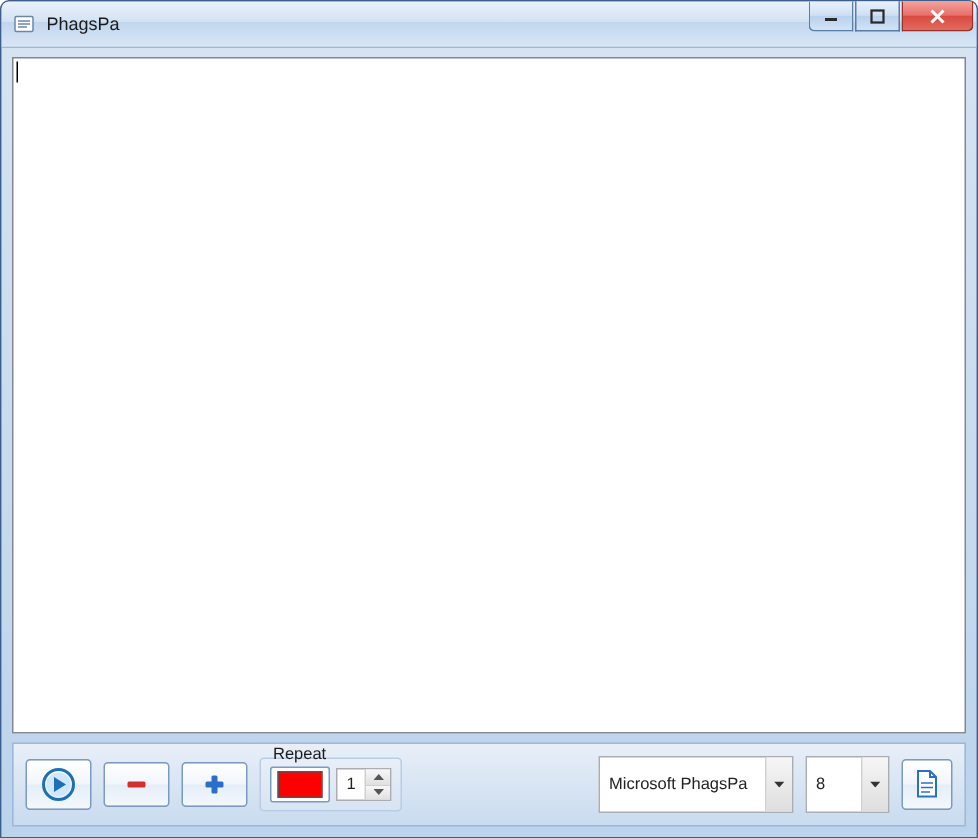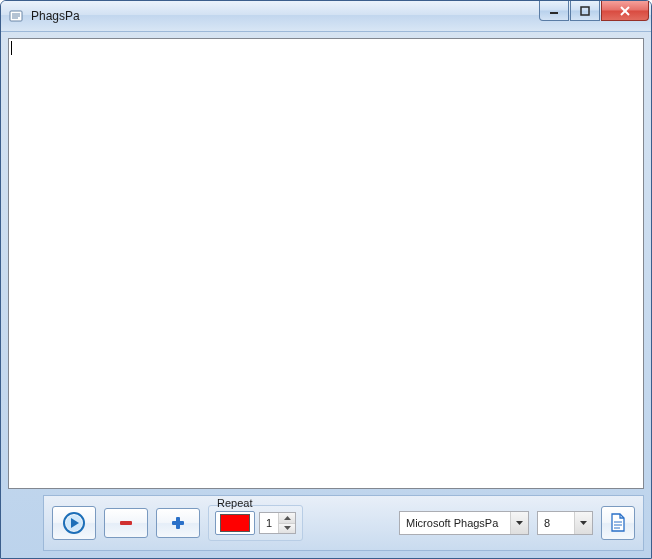--- a/index.html
+++ b/index.html
@@ -94,21 +94,20 @@
   .toolbar {
     height: 56px;
     margin-top: 6px;
     background: linear-gradient(to bottom, #e8eff8 0%, #c9dbef 100%);
     border: 1px solid #9cb8d8;
     box-sizing: border-box;
     display: flex;
     align-items: center;
     padding: 0 8px;
     gap: 8px;
-    margin-left: 35px;
   }
   .btn {
     height: 30px;
     border: 1px solid #7a9ac0;
     background: linear-gradient(to bottom, #ffffff 0%, #f2f6fb 48%, #e5eef8 52%, #f4f8fc 100%);
     border-radius: 3px;
     display: flex;
     align-items: center;
     justify-content: center;
     box-sizing: border-box;
@@ -181,21 +180,21 @@
     align-items: center;
     justify-content: center;
     background: linear-gradient(to bottom, #f7f7f7, #e1e1e1);
     border-bottom: 1px solid #d0d0d0;
   }
   .spinner .arrow:last-child { border-bottom: none; }
 
   .spacer { flex: 1; }
 
   .combo {
-    height: 24px;
+    height: 38px;
     border: 1px solid #abadb3;
     background: #fff;
     display: flex;
     align-items: center;
     box-sizing: border-box;
     font-size: 11px;
     color: #222;
   }
   .combo .combo-text {
     padding: 0 6px;

